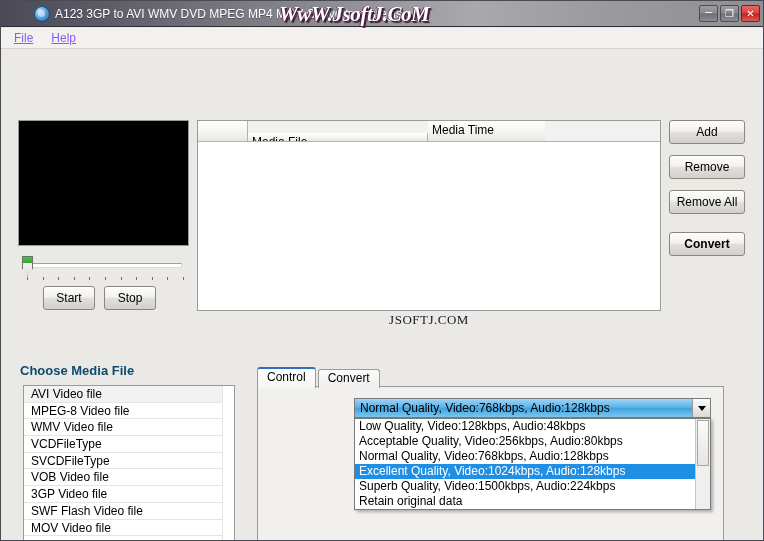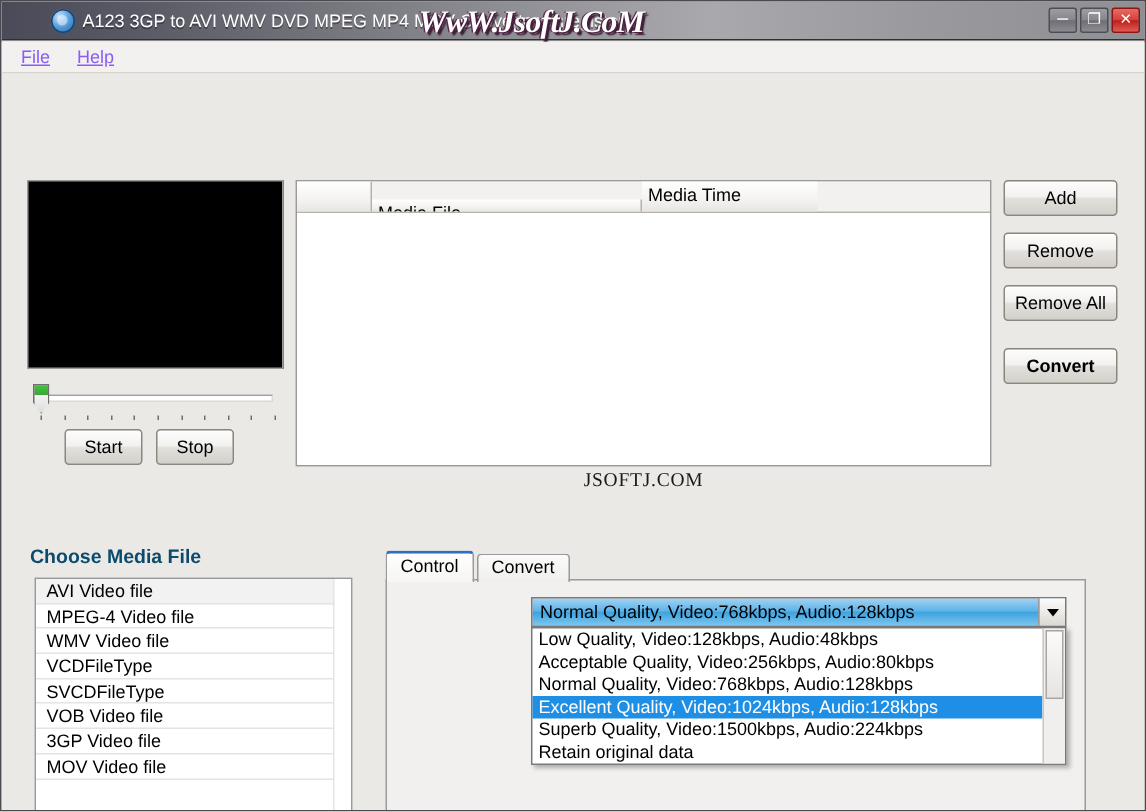--- a/index.html
+++ b/index.html
@@ -544,26 +544,27 @@
     <div class="side-buttons">
       <div class="btn side">Add</div>
       <div class="btn side">Remove</div>
       <div class="btn side">Remove All</div>
       <div class="btn side bold convert">Convert</div>
     </div>
 
     <div class="choose-label">Choose Media File</div>
     <div class="media-type-list">
       <div class="row sel">AVI Video file</div>
-      <div class="row">MPEG-4 Video file</div>
+      <div class="row">MPEG-8 Video file</div>
       <div class="row">WMV Video file</div>
       <div class="row">VCDFileType</div>
       <div class="row">SVCDFileType</div>
       <div class="row">VOB Video file</div>
       <div class="row">3GP Video file</div>
+      <div class="row">SWF Flash Video file</div>
       <div class="row">MOV Video file</div>
       <div class="scroll-col"></div>
     </div>
 
     <div class="watermark-softpedia">
       <span>SOFTPEDIA</span>
       <span class="sub">www.softpedia.com</span>
     </div>
 
     <div class="tabstrip">

